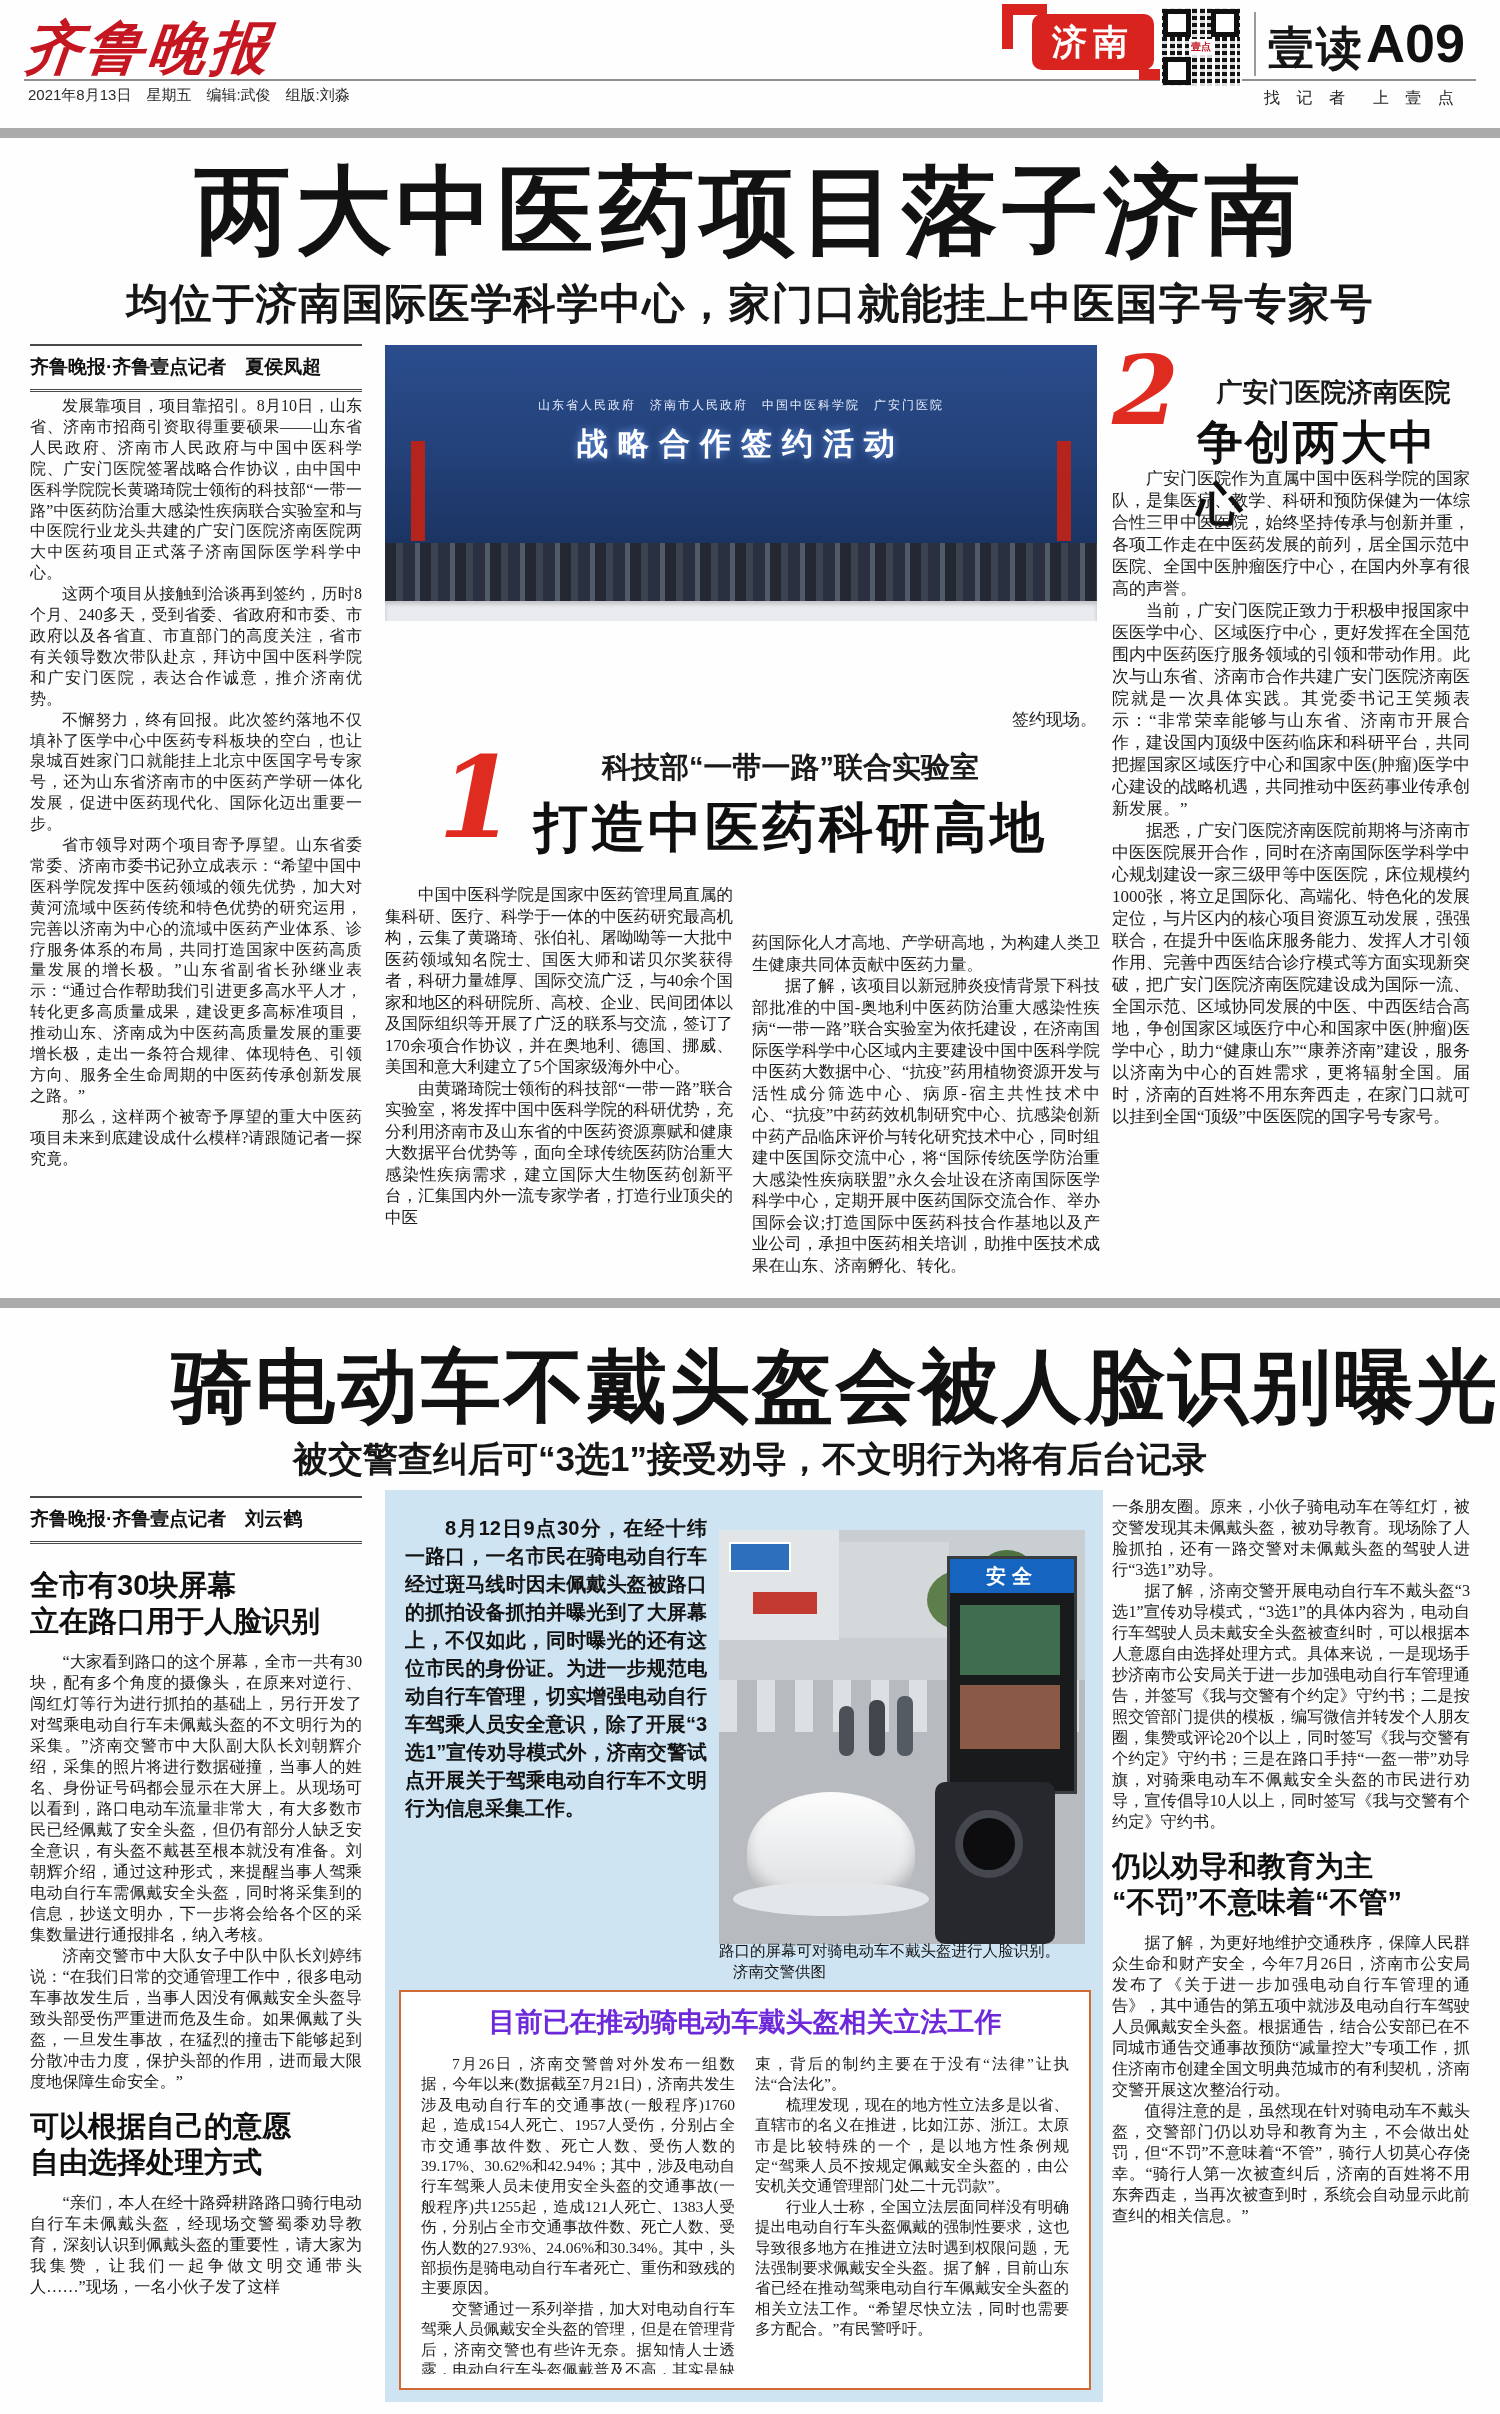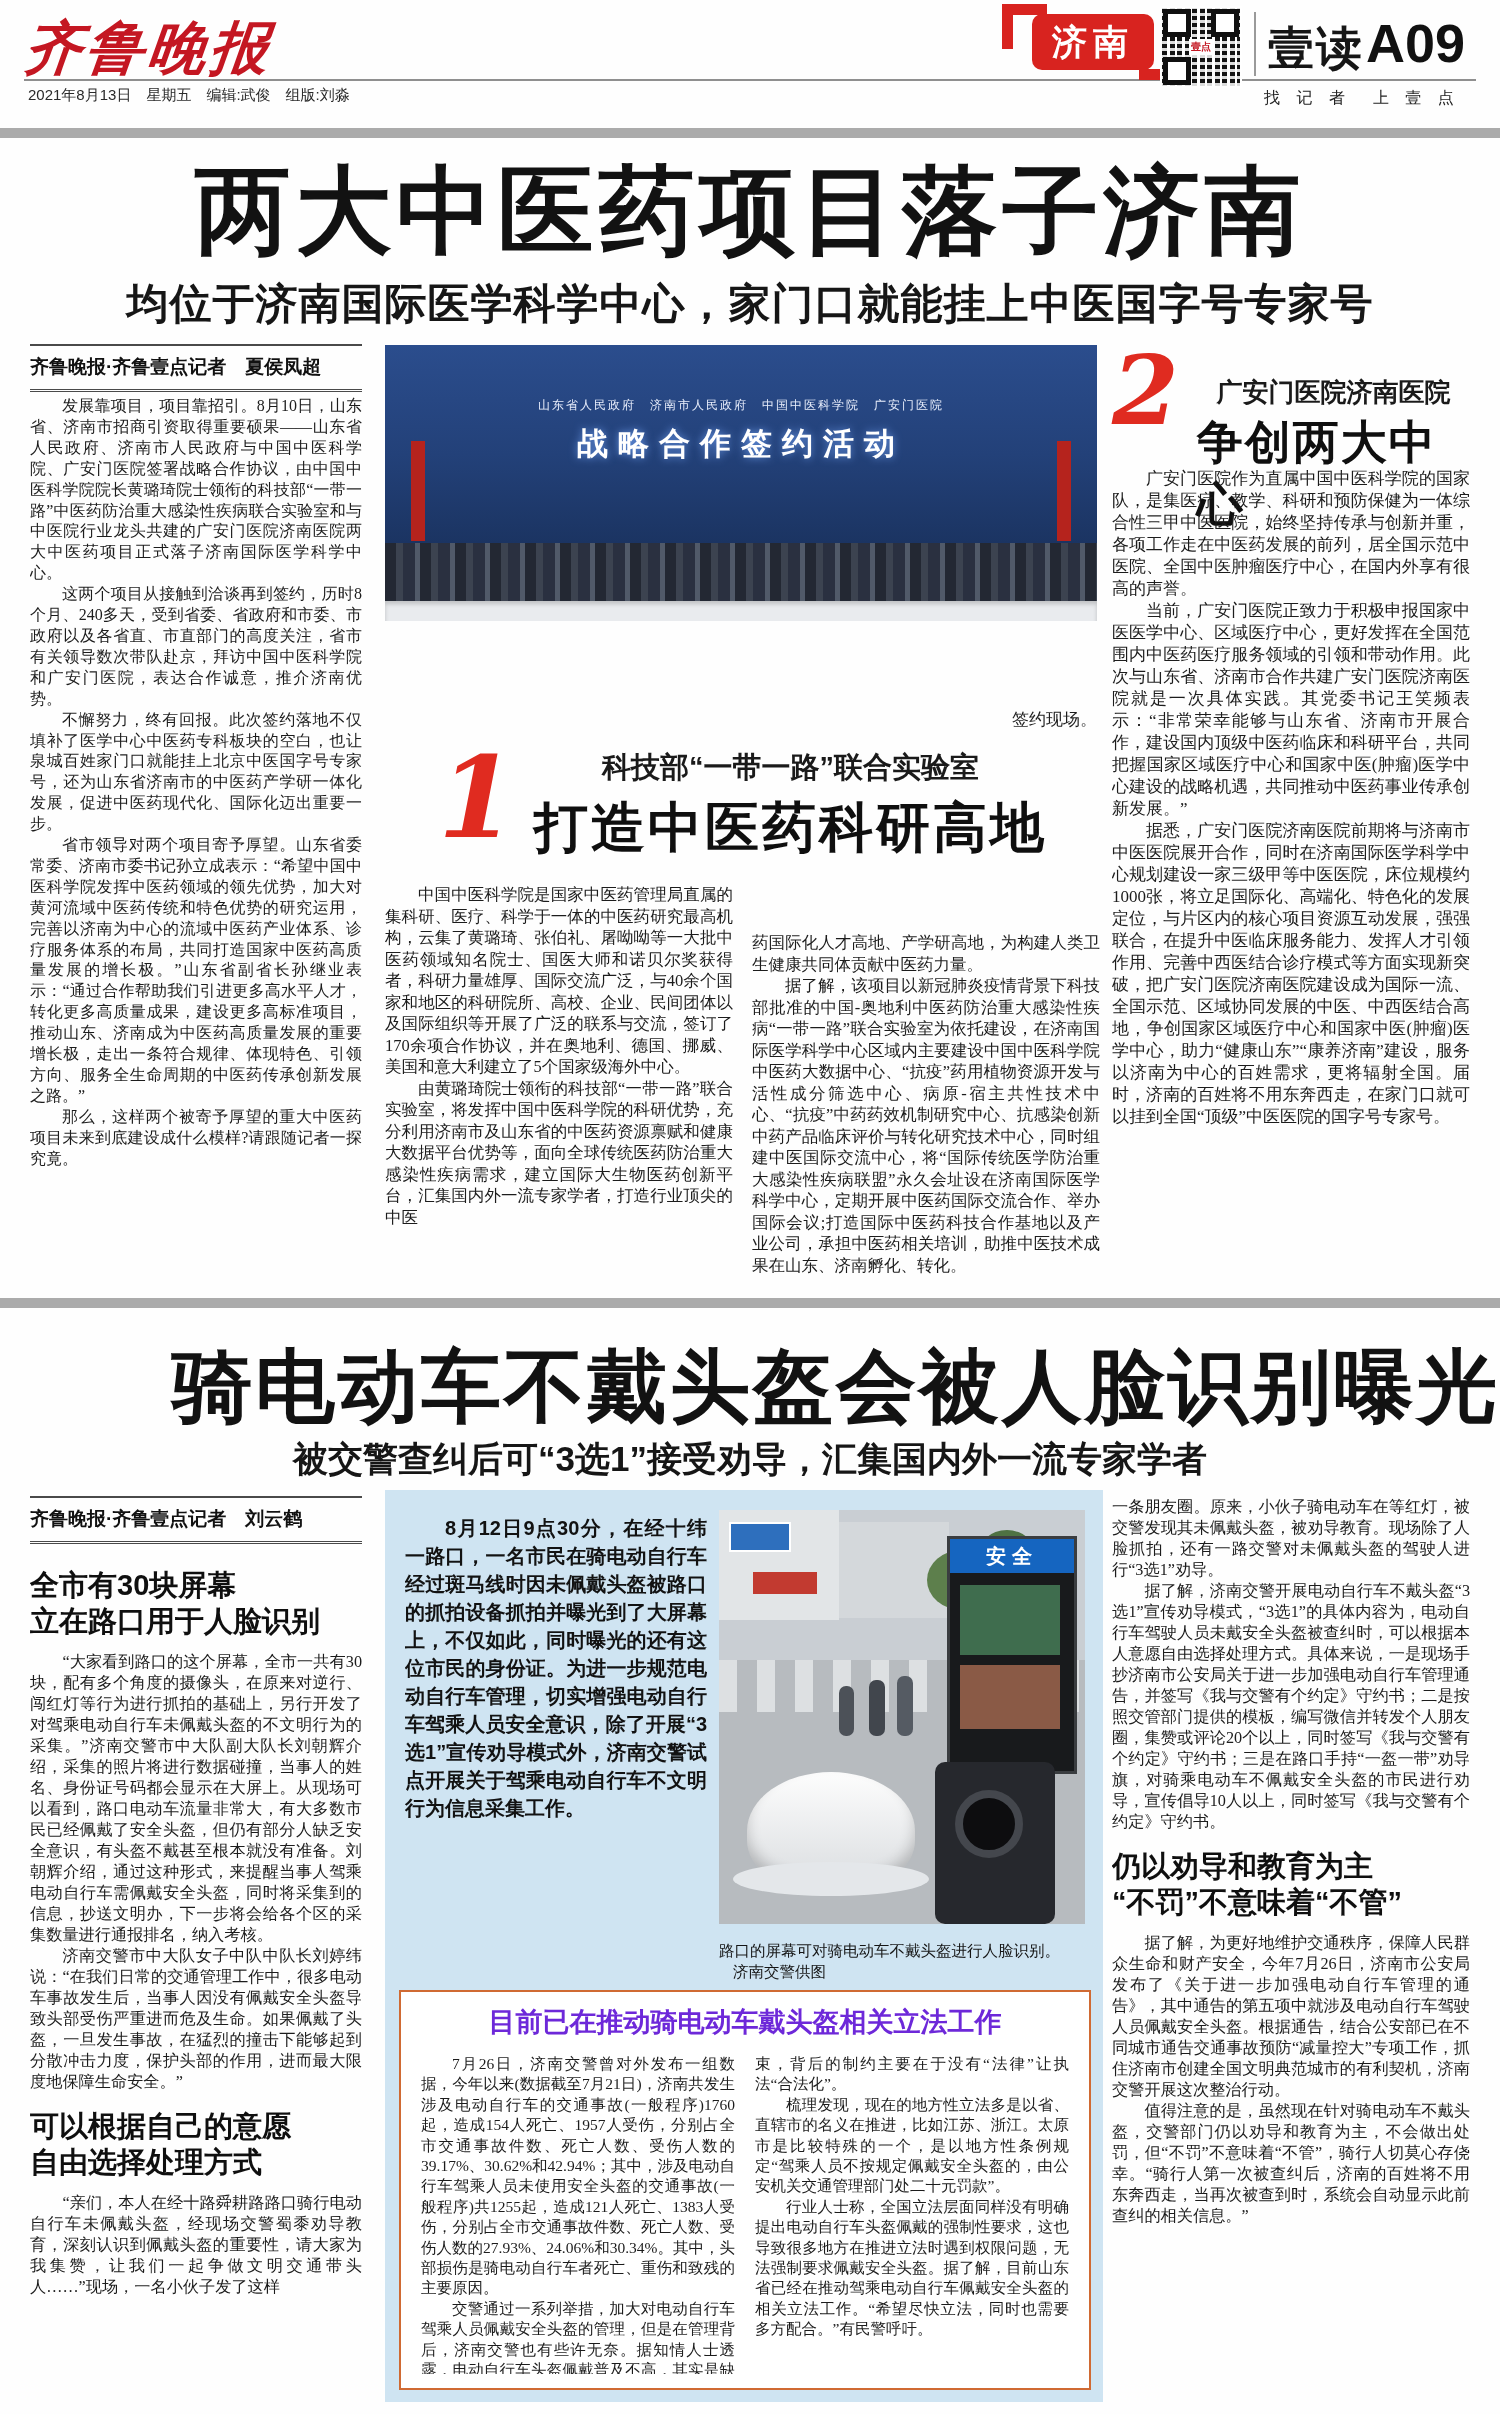--- a/index.html
+++ b/index.html
@@ -91,21 +91,21 @@
       background:repeating-linear-gradient(90deg,#16345f 0 7px,#1e4379 7px 14px);}
   .p1-floor{position:absolute;left:0;top:316px;right:0;height:40px;
       background:linear-gradient(90deg,#d6a33c 0%,#e9d9a4 28%,#ccd1d5 62%,#bfc6cc 100%);}
   .cap1{left:385px;top:708px;width:712px;text-align:right;font-size:17px;color:#1d1d1d;}
   
   .bluearea{left:385px;top:1490px;width:718px;height:912px;background:#cfe4f2;}
   .bb-text{position:absolute;left:20px;top:24px;width:302px;height:438px;
       font-family:"Liberation Sans",sans-serif;font-weight:600;font-size:20px;line-height:28px;
       text-align:justify;color:#121212;overflow:hidden;}
   .bb-text p{margin:0;text-indent:2em;}
-  .photo2{position:absolute;left:334px;top:20px;width:366px;height:414px;background:#c9ced3;overflow:hidden;}
+  .photo2{position:absolute;left:334px;top:40px;width:366px;height:414px;background:#c9ced3;overflow:hidden;}
   .p2-bldgA{position:absolute;left:0;top:0;width:120px;height:110px;background:#e2e5e7;}
   .p2-bldgB{position:absolute;left:120px;top:12px;width:110px;height:96px;background:#d4d8db;}
   .p2-sign{position:absolute;left:10px;top:12px;width:58px;height:26px;background:#2e6fbd;border:2px solid #fff;}
   .p2-red{position:absolute;left:34px;top:62px;width:64px;height:22px;background:#c23a30;}
   .p2-treeA{position:absolute;left:208px;top:40px;width:70px;height:60px;border-radius:50%;background:#5d7f4c;}
   .p2-treeB{position:absolute;left:258px;top:20px;width:60px;height:54px;border-radius:50%;background:#4f7242;}
   .p2-road{position:absolute;left:0;top:150px;right:0;bottom:0;background:#b7bbbf;}
   .p2-cross{position:absolute;left:0;top:150px;right:0;height:52px;
       background:repeating-linear-gradient(90deg,#dde0e2 0 18px,#b7bbbf 18px 38px);}
   .p2-screen{position:absolute;right:8px;top:26px;width:124px;height:232px;background:#181a1c;border:3px solid #3a3d40;}
@@ -216,21 +216,21 @@
   </div>
   <div class="abs col s2body">
     <p>广安门医院作为直属中国中医科学院的国家队，是集医疗、教学、科研和预防保健为一体综合性三甲中医医院，始终坚持传承与创新并重，各项工作走在中医药发展的前列，居全国示范中医院、全国中医肿瘤医疗中心，在国内外享有很高的声誉。</p>
     <p>当前，广安门医院正致力于积极申报国家中医医学中心、区域医疗中心，更好发挥在全国范围内中医药医疗服务领域的引领和带动作用。此次与山东省、济南市合作共建广安门医院济南医院就是一次具体实践。其党委书记王笑频表示：“非常荣幸能够与山东省、济南市开展合作，建设国内顶级中医药临床和科研平台，共同把握国家区域医疗中心和国家中医(肿瘤)医学中心建设的战略机遇，共同推动中医药事业传承创新发展。”</p>
     <p>据悉，广安门医院济南医院前期将与济南市中医医院展开合作，同时在济南国际医学科学中心规划建设一家三级甲等中医医院，床位规模约1000张，将立足国际化、高端化、特色化的发展定位，与片区内的核心项目资源互动发展，强强联合，在提升中医临床服务能力、发挥人才引领作用、完善中西医结合诊疗模式等方面实现新突破，把广安门医院济南医院建设成为国际一流、全国示范、区域协同发展的中医、中西医结合高地，争创国家区域医疗中心和国家中医(肿瘤)医学中心，助力“健康山东”“康养济南”建设，服务以济南为中心的百姓需求，更将辐射全国。届时，济南的百姓将不用东奔西走，在家门口就可以挂到全国“顶级”中医医院的国字号专家号。</p>
   </div>
 
   <div class="abs band" style="top:1298px"></div>
 
   <div class="abs h1b">骑电动车不戴头盔会被人脸识别曝光</div>
-  <div class="abs h2b">被交警查纠后可“3选1”接受劝导，汇集国内外一流专家学者</div>
+  <div class="abs h2b">被交警查纠后可“3选1”接受劝导，不文明行为将有后台记录</div>
 
   <div class="abs byline" style="left:30px;top:1496px">齐鲁晚报·齐鲁壹点记者　刘云鹤</div>
 
   <div class="abs col a2c1">
     <p class="colsub">全市有30块屏幕
 立在路口用于人脸识别</p>
     <p>“大家看到路口的这个屏幕，全市一共有30块，配有多个角度的摄像头，在原来对逆行、闯红灯等行为进行抓拍的基础上，另行开发了对驾乘电动自行车未佩戴头盔的不文明行为的采集。”济南交警市中大队副大队长刘朝辉介绍，采集的照片将进行数据碰撞，当事人的姓名、身份证号码都会显示在大屏上。从现场可以看到，路口电动车流量非常大，有大多数市民已经佩戴了安全头盔，但仍有部分人缺乏安全意识，有头盔不戴甚至根本就没有准备。刘朝辉介绍，通过这种形式，来提醒当事人驾乘电动自行车需佩戴安全头盔，同时将采集到的信息，抄送文明办，下一步将会给各个区的采集数量进行通报排名，纳入考核。</p>
     <p>济南交警市中大队女子中队中队长刘婷纬说：“在我们日常的交通管理工作中，很多电动车事故发生后，当事人因没有佩戴安全头盔导致头部受伤严重进而危及生命。如果佩戴了头盔，一旦发生事故，在猛烈的撞击下能够起到分散冲击力度，保护头部的作用，进而最大限度地保障生命安全。”</p>
     <p class="colsub">可以根据自己的意愿
 自由选择处理方式</p>

